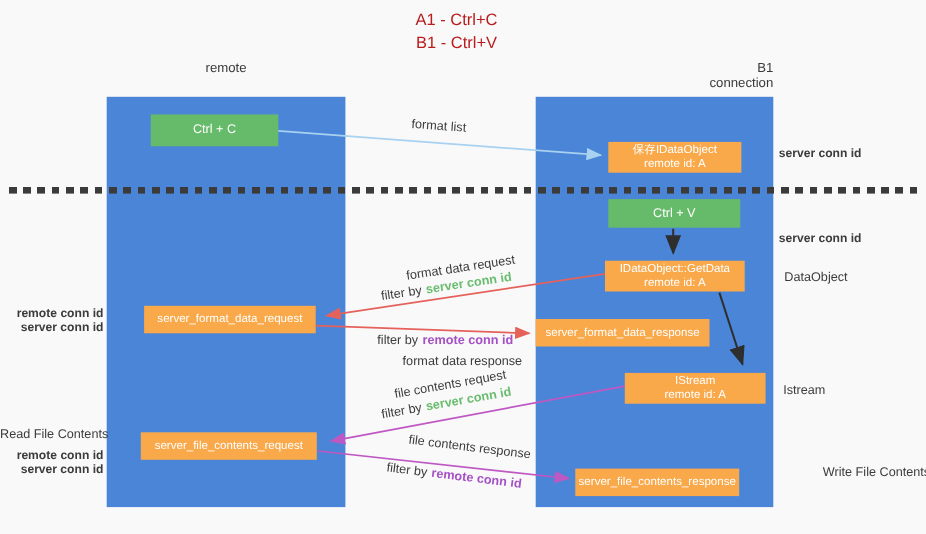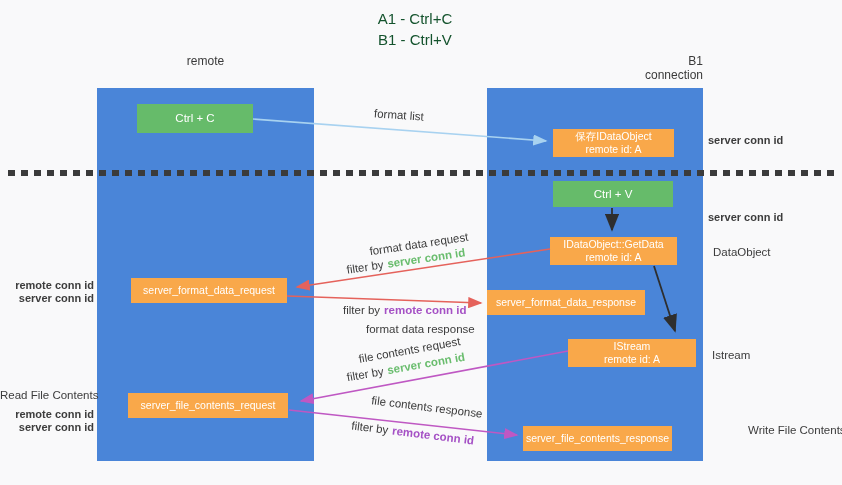--- a/index.html
+++ b/index.html
@@ -1,20 +1,20 @@
 <!DOCTYPE html>
 <html><head>
 <meta charset="utf-8">
 <style>
   html,body{margin:0;padding:0;}
   body{font-family:"Liberation Sans", sans-serif; background:#f9f9fa;}
   .canvas{position:relative;width:842px;height:485px;background:#f9f9fa;overflow:hidden;}
 
   .title{position:absolute;top:8px;left:0;width:830px;text-align:center;
-         font-size:15px;line-height:21px;color:#14532d;z-index:6;}
+         font-size:15px;line-height:21px;color:#b91c1c;z-index:6;}
 
   .lane-header{position:absolute;top:54px;text-align:center;font-size:12px;
                line-height:14px;color:#3a3a3a;z-index:6;}
 
   .lane{position:absolute;top:88px;height:373px;background:#4a85d8;z-index:1;}
 
   .divider{position:absolute;top:170px;left:8px;right:4px;height:6px;z-index:2;
            background:repeating-linear-gradient(to right,#3b3b3b 0 7px,transparent 7px 13px);}
 
   .node{position:absolute;display:flex;flex-direction:column;align-items:center;

